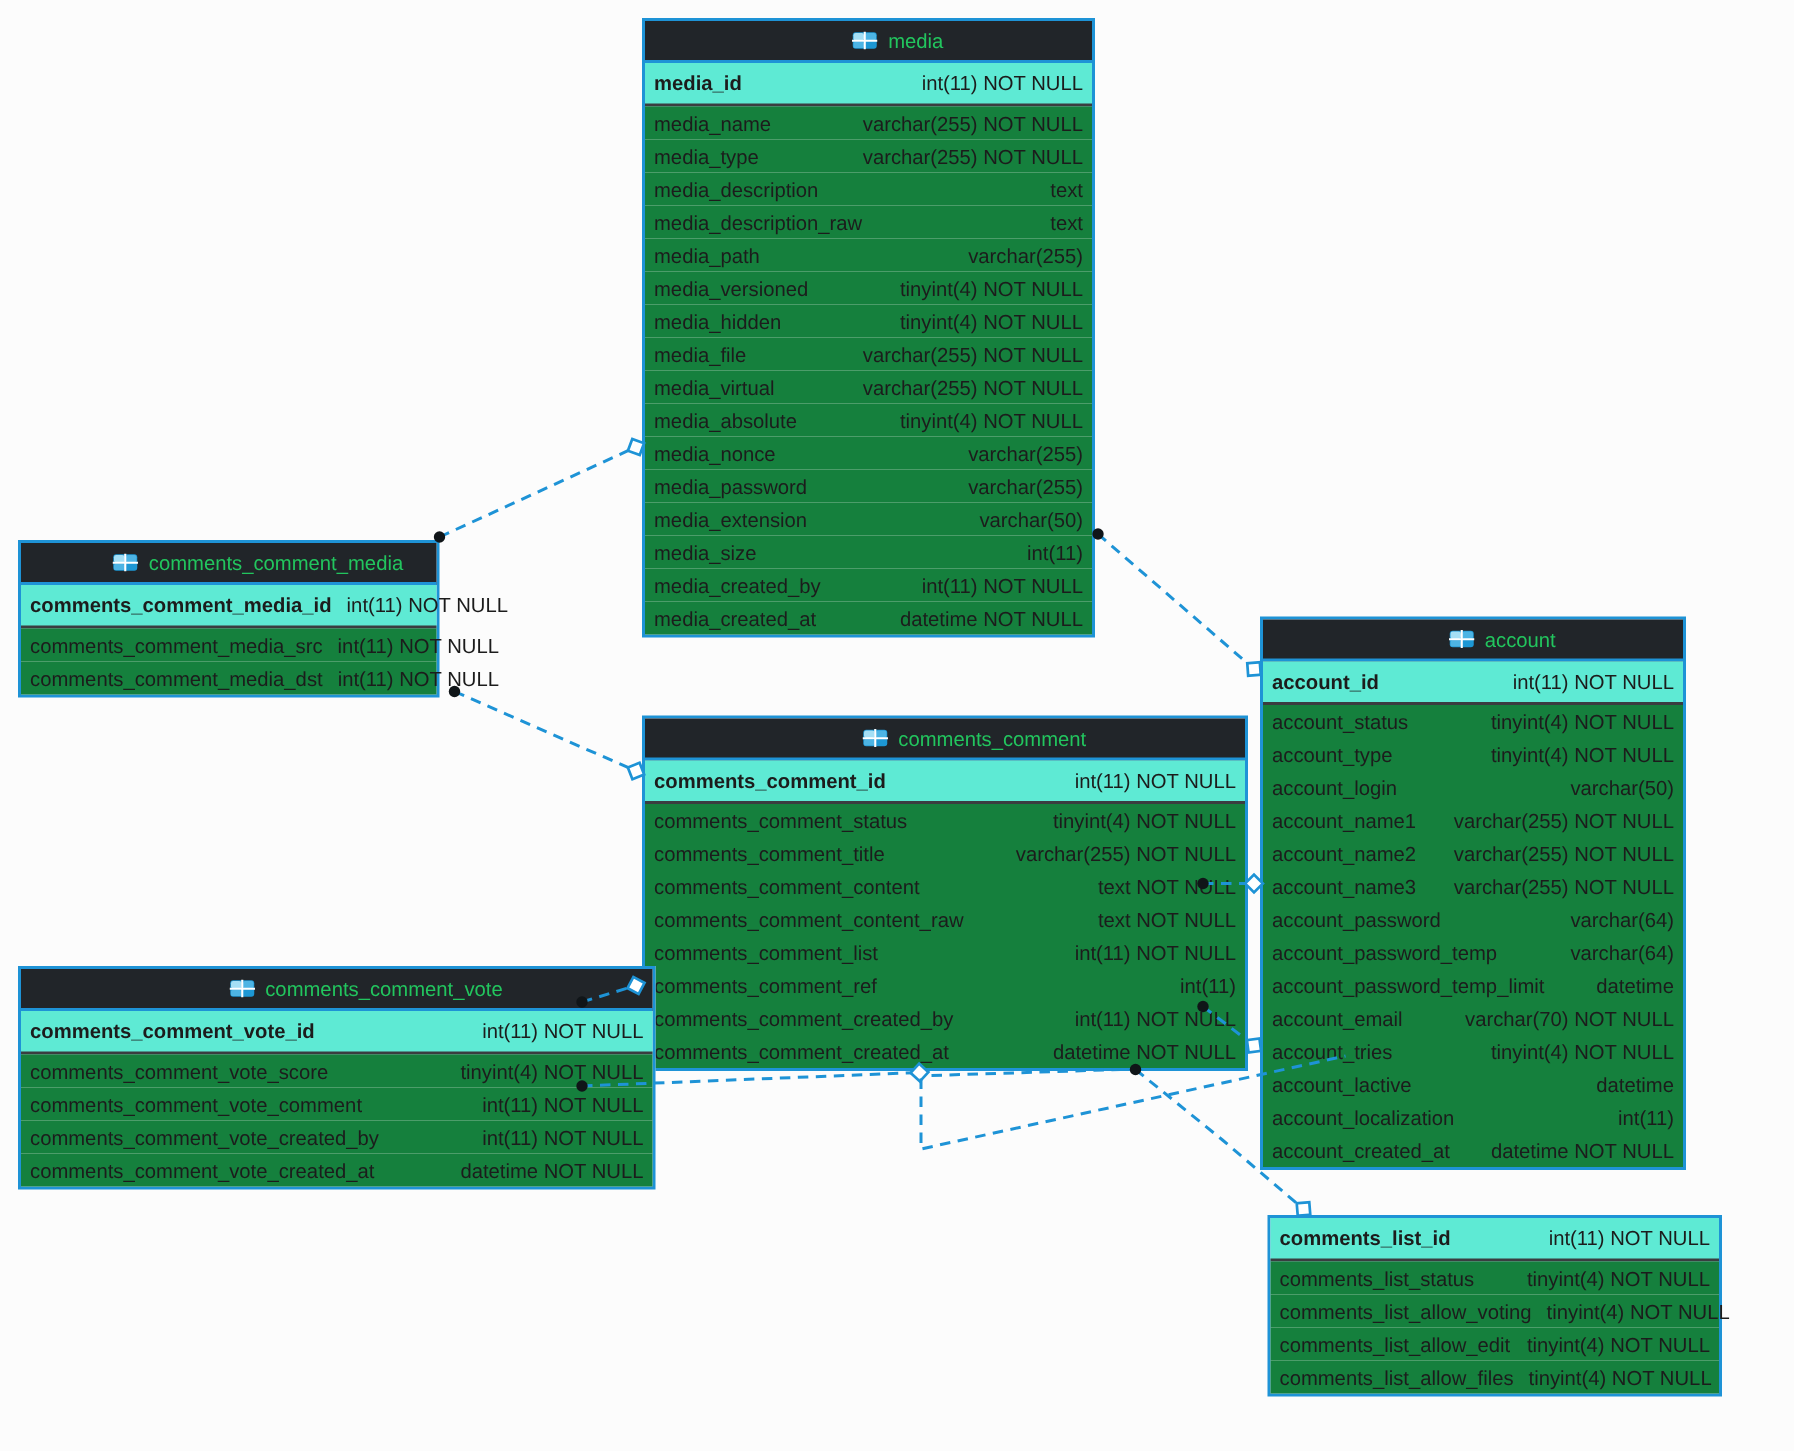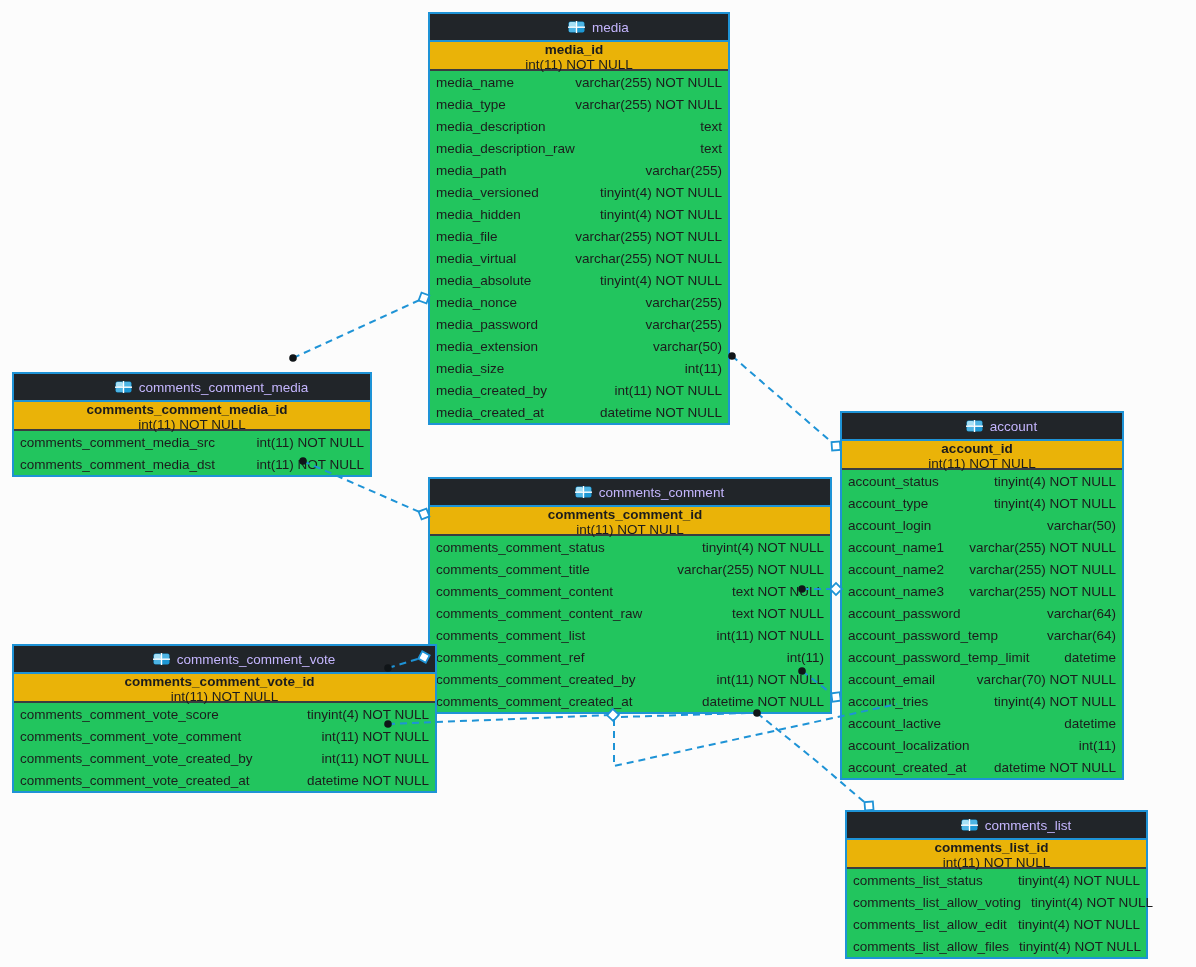--- a/index.html
+++ b/index.html
@@ -14,43 +14,42 @@
     box-sizing:border-box;
     border:2px solid #1e93d6;
     background:#f7f7f7;
     font-size:13.5px;
     color:#1c1c1c;
     z-index:1;
   }
   .thead{
     height:26px;
     background:#212529;
-    color:#c4b5fd;
+    color:#22c55e;
     display:flex;align-items:center;justify-content:center;
     gap:7px;
     border-bottom:2px solid #1e93d6;
     padding-left:39px;
   }
   .thead .tname{white-space:nowrap;}
   .ticon{display:inline-flex;align-items:center;}
   .row{
     display:flex;align-items:center;justify-content:space-between;
     padding:0 6px;
     white-space:nowrap;
   }
   .pkrow{
     height:27px;
-    background:#eab308;
+    background:#5eead4;
     border-bottom:2px solid #3a3d40;
-    flex-direction:column;
   }
   .pkrow .fname{font-weight:bold;}
   .frow{
     height:22px;
-    background:#22c55e;
+    background:#15803d;
   }
   .fname{margin-right:10px;}
   .ftype{text-align:left;}
   #wires{
     position:absolute;left:0;top:0;
     z-index:5;
     pointer-events:none;
   }
 </style>
 </head>
@@ -161,21 +160,21 @@
       </div>
       <div class="row frow">
         <span class="fname">media_created_by</span>
         <span class="ftype">int(11) NOT NULL</span>
       </div>
       <div class="row frow">
         <span class="fname">media_created_at</span>
         <span class="ftype">datetime NOT NULL</span>
       </div>
     </div>
-    <div class="table" style="left: 12px; top: 360px; width: 360px; margin-top: 12px;">
+    <div class="table" style="left: 12px; top: 360px; width: 281px;">
       <div class="thead">
         <span class="ticon">
           <svg width="17" height="12" viewBox="0 0 17 12">
             <rect x="0.5" y="0.5" width="16" height="11" rx="2" fill="#1d97d4"></rect>
             <rect x="1" y="1" width="7" height="5" rx="1.5" fill="#a5dff5"></rect>
             <rect x="9" y="1" width="7" height="5" rx="1.5" fill="#4db4e4"></rect>
             <rect x="1" y="7" width="7" height="4" rx="1" fill="#4db4e4"></rect>
             <line x1="0" y1="6.2" x2="17" y2="6.2" stroke="#ffffff" stroke-width="1.4"></line>
             <line x1="8.5" y1="0" x2="8.5" y2="12" stroke="#ffffff" stroke-width="1.4"></line>
           </svg>
@@ -350,33 +349,20 @@
       <div class="row frow">
         <span class="fname">comments_comment_vote_created_by</span>
         <span class="ftype">int(11) NOT NULL</span>
       </div>
       <div class="row frow">
         <span class="fname">comments_comment_vote_created_at</span>
         <span class="ftype">datetime NOT NULL</span>
       </div>
     </div>
     <div class="table" style="left: 845px; top: 810px; width: 303px;">
-      <div class="thead">
-        <span class="ticon">
-          <svg width="17" height="12" viewBox="0 0 17 12">
-            <rect x="0.5" y="0.5" width="16" height="11" rx="2" fill="#1d97d4"></rect>
-            <rect x="1" y="1" width="7" height="5" rx="1.5" fill="#a5dff5"></rect>
-            <rect x="9" y="1" width="7" height="5" rx="1.5" fill="#4db4e4"></rect>
-            <rect x="1" y="7" width="7" height="4" rx="1" fill="#4db4e4"></rect>
-            <line x1="0" y1="6.2" x2="17" y2="6.2" stroke="#ffffff" stroke-width="1.4"></line>
-            <line x1="8.5" y1="0" x2="8.5" y2="12" stroke="#ffffff" stroke-width="1.4"></line>
-          </svg>
-        </span>
-        <span class="tname">comments_list</span>
-      </div>
       <div class="row pkrow">
         <span class="fname">comments_list_id</span>
         <span class="ftype">int(11) NOT NULL</span>
       </div>
       <div class="row frow">
         <span class="fname">comments_list_status</span>
         <span class="ftype">tinyint(4) NOT NULL</span>
       </div>
       <div class="row frow">
         <span class="fname">comments_list_allow_voting</span>

